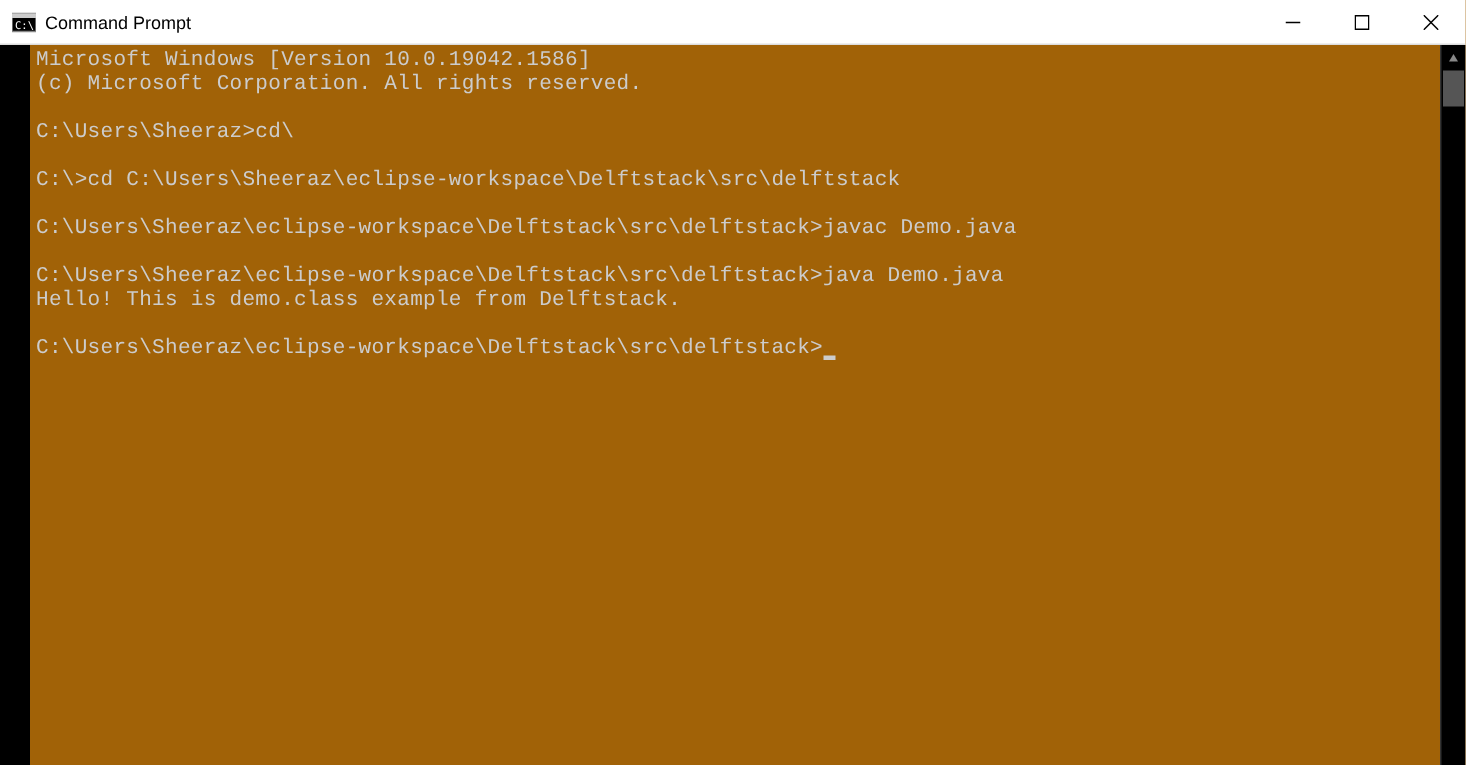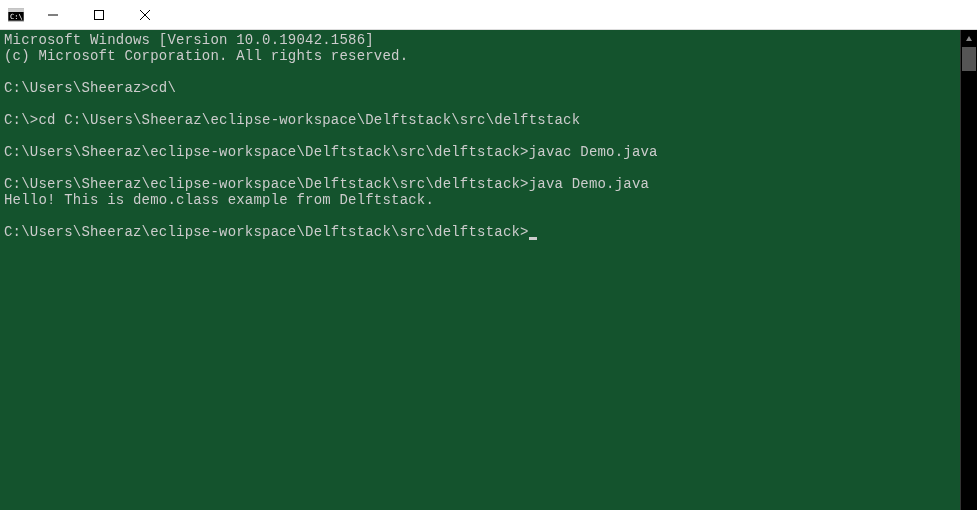--- a/index.html
+++ b/index.html
@@ -51,29 +51,30 @@
       cursor: pointer;
     }
     .terminal-wrapper {
       flex: 1;
       display: flex;
       overflow: hidden;
       background: #000;
     }
     .terminal {
       flex: 1;
-      background: #14532d;
+      background: #a16207;
       color: #ccc;
       font-family: Consolas, "Courier New", monospace;
       font-size: 14px;
       line-height: 16px;
       padding: 2px 4px;
       white-space: pre-wrap;
       overflow-y: auto;
       letter-spacing: 0.2px;
+      margin-left: 20px;
     }
     .scrollbar-track {
       width: 17px;
       background: #000;
       position: relative;
       border-left: 1px solid #333;
       flex-shrink: 0;
     }
     .scrollbar-arrow {
       width: 100%;
@@ -107,20 +108,21 @@
 <body>
 
 <div class="titlebar">
   <div class="titlebar-icon">
     <svg width="16" height="16" viewBox="0 0 16 16">
       <rect x="0" y="2" width="16" height="12" fill="#000" stroke="#888" stroke-width="1"></rect>
       <rect x="0" y="2" width="16" height="3" fill="#ccc"></rect>
       <text x="2" y="12" font-size="7" fill="#fff" font-family="monospace">C:\</text>
     </svg>
   </div>
+  <div class="titlebar-title">Command Prompt</div>
   <div class="window-controls">
     <div class="window-control">
       <svg width="10" height="10" viewBox="0 0 10 10">
         <line x1="0" y1="5" x2="10" y2="5" stroke="#000" stroke-width="1"></line>
       </svg>
     </div>
     <div class="window-control">
       <svg width="10" height="10" viewBox="0 0 10 10">
         <rect x="0.5" y="0.5" width="9" height="9" fill="none" stroke="#000" stroke-width="1"></rect>
       </svg>

